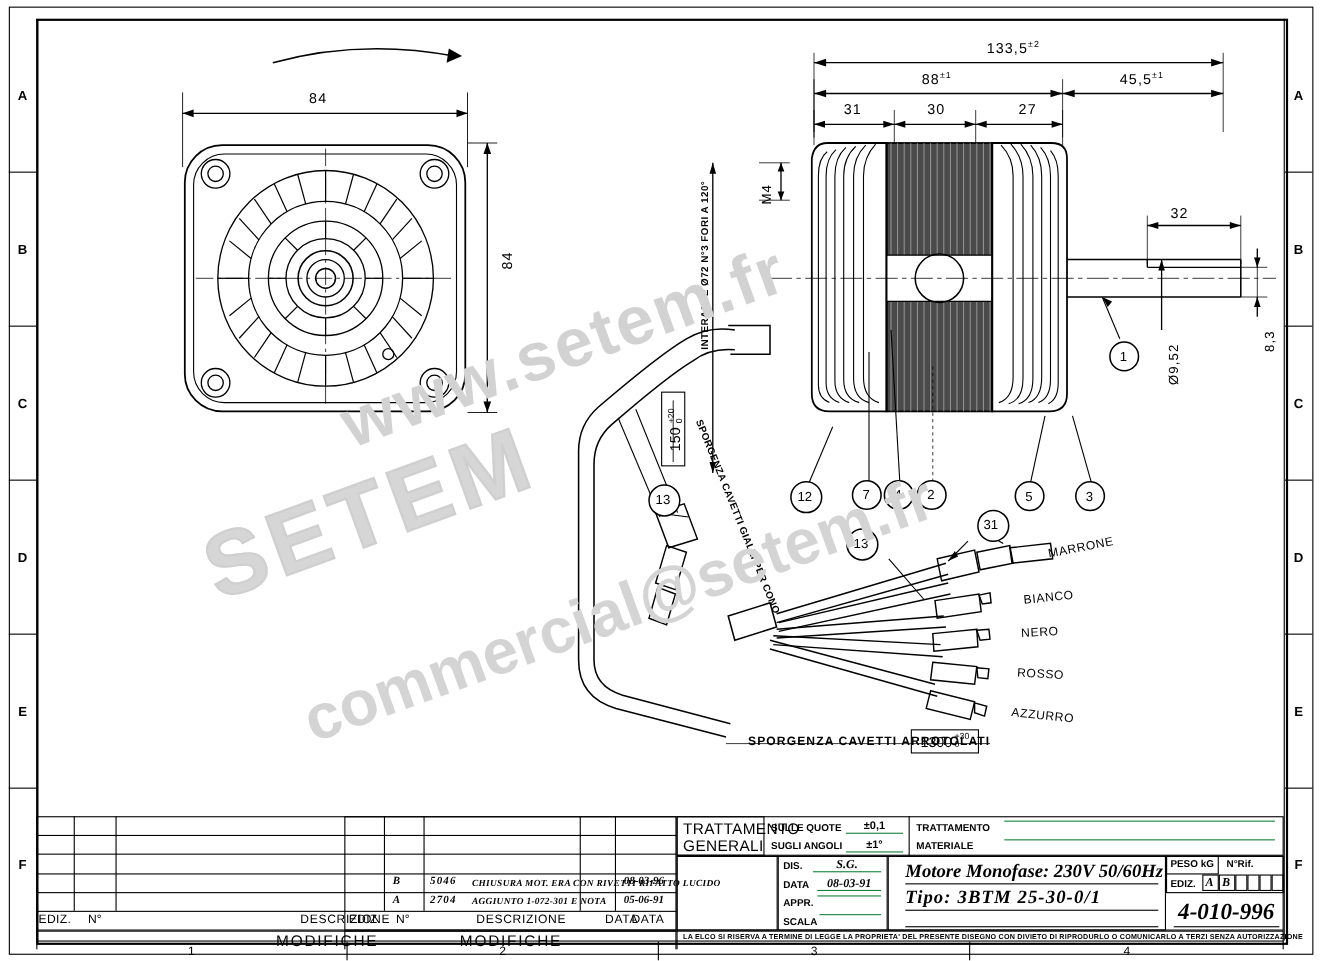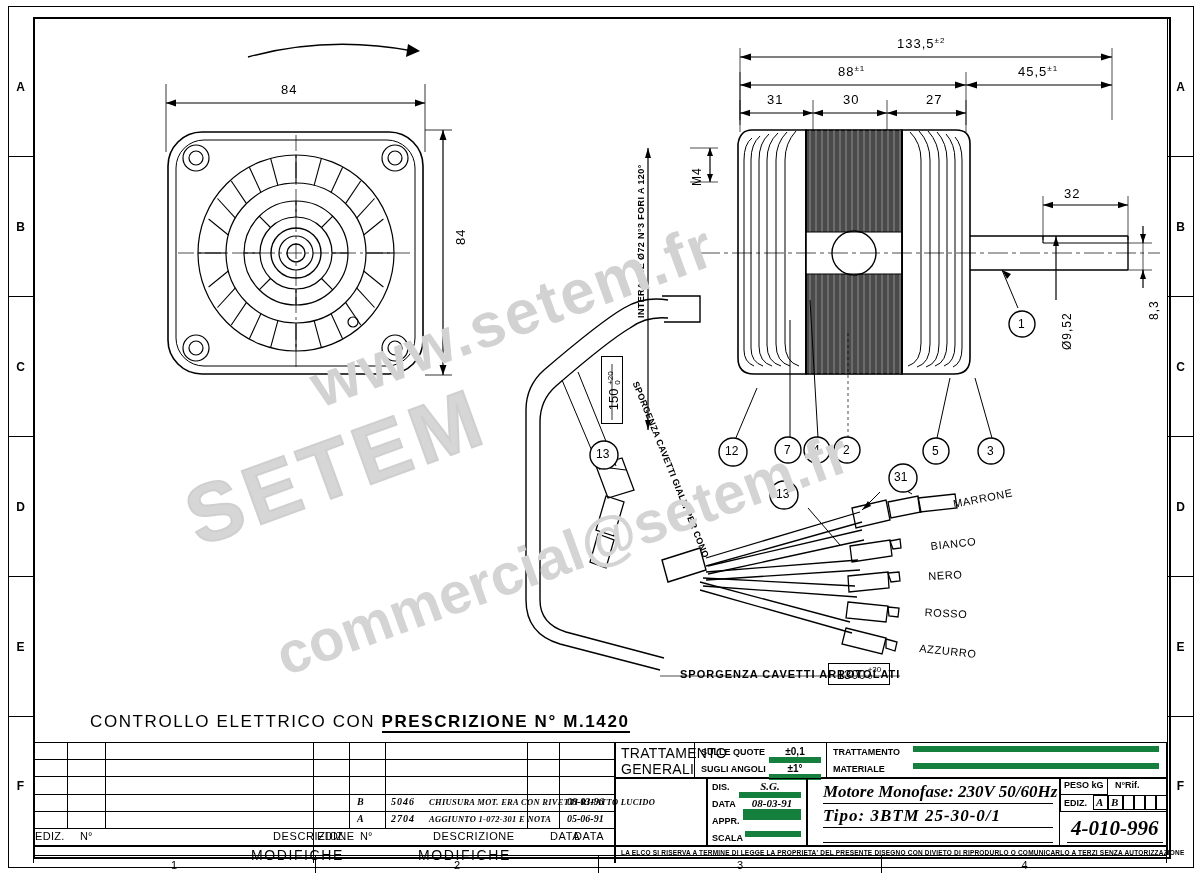--- a/index.html
+++ b/index.html
@@ -47,21 +47,21 @@
   
   .boxnote{position:absolute;border:1px solid #000;box-sizing:border-box;
            display:flex;align-items:center;justify-content:center;}
   .boxnote .inner{border:1px solid #000;width:100%;height:100%;box-sizing:border-box;
                   display:flex;align-items:center;justify-content:center;}
 
   
   #titleblock{position:absolute;left:33px;top:742px;width:1134px;height:113px;}
   .tb{position:absolute;box-sizing:border-box;border:1px solid #000;}
   .tbl{position:absolute;white-space:nowrap;}
-  .underline-field{border-bottom:6px solid #15803d;display:inline-block;text-align:center;}
+  .underline-field{border-bottom:1px solid #15803d;display:inline-block;text-align:center;}
 
   .hand{font-family:"Liberation Serif", serif;font-style:italic;font-weight:bold;}
   .cond{letter-spacing:-0.3px;}
 </style>
 </head>
 <body>
 
 <div id="sheet">
 
   <div class="frame-outer"></div>
@@ -427,23 +427,20 @@
   <div class="lbl" style="left:987px;top:444px;font-size:12px;">3</div>
   <div class="lbl" style="left:596px;top:447px;font-size:12px;">13</div>
   <div class="lbl" style="left:894px;top:470px;font-size:12px;">31</div>
   <div class="lbl" style="left:776px;top:487px;font-size:12px;">13</div>
 
   <div class="wm wm1">www.setem.fr</div>
   <div class="wm wm2">SETEM</div>
   <div class="wm wm3">commercial@setem.fr</div>
 
 
-  <div class="lbl" style="left:90px;top:712px;font-size:17px;letter-spacing:1.6px;">
-    <span>CONTROLLO ELETTRICO CON </span><span style="border-bottom:2px solid #000;font-weight:bold;">PRESCRIZIONE N° M.1420</span>
-  </div>
 
   <div id="titleblock">
 
     <div class="tb" style="left:582px;top:0px;width:552px;height:36px;"></div>
     <div class="tb" style="left:582px;top:0px;width:80px;height:36px;border-right:1px solid #000;"></div>
     <div class="tbl" style="left:588px;top:3px;font-size:14px;letter-spacing:0.3px;">TRATTAMENTO</div>
     <div class="tbl" style="left:588px;top:19px;font-size:14px;letter-spacing:0.3px;">GENERALI</div>
 
     <div class="tbl" style="left:668px;top:5px;font-size:9px;font-weight:bold;">SULLE QUOTE</div>
     <div class="tbl underline-field" style="left:736px;top:4px;width:52px;font-size:10px;font-weight:bold;text-align:center;">±0,1</div>

